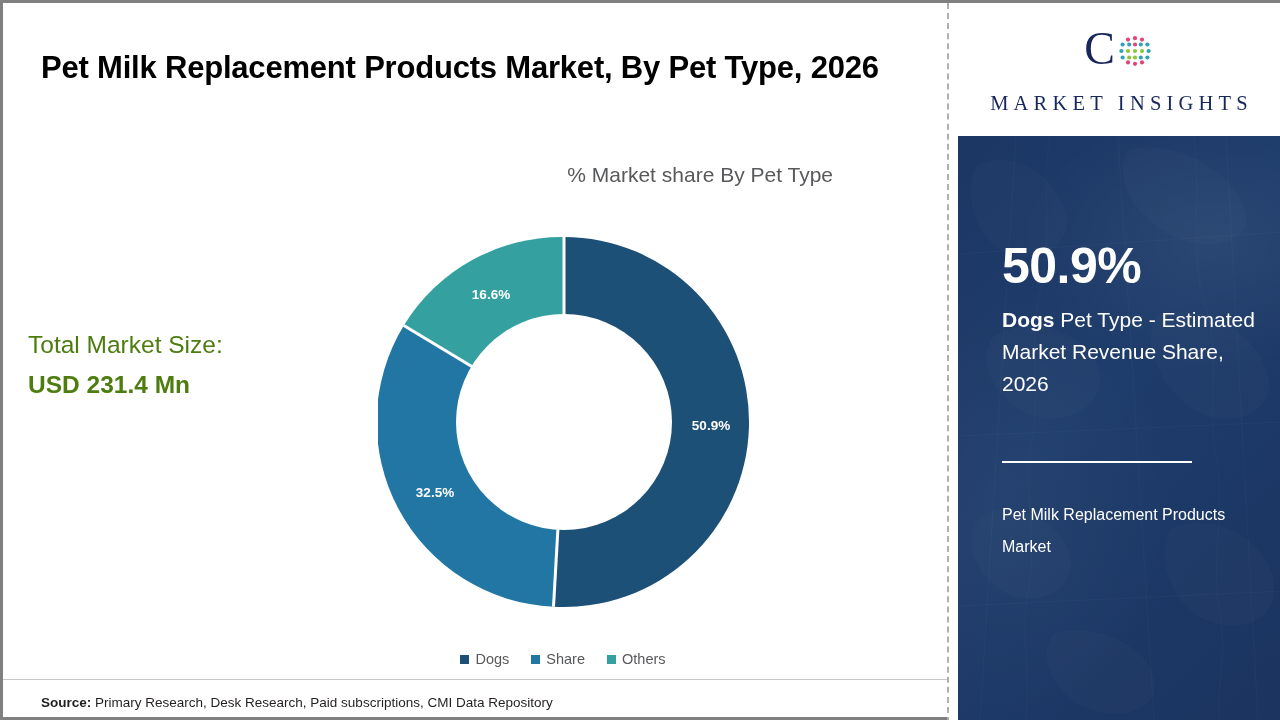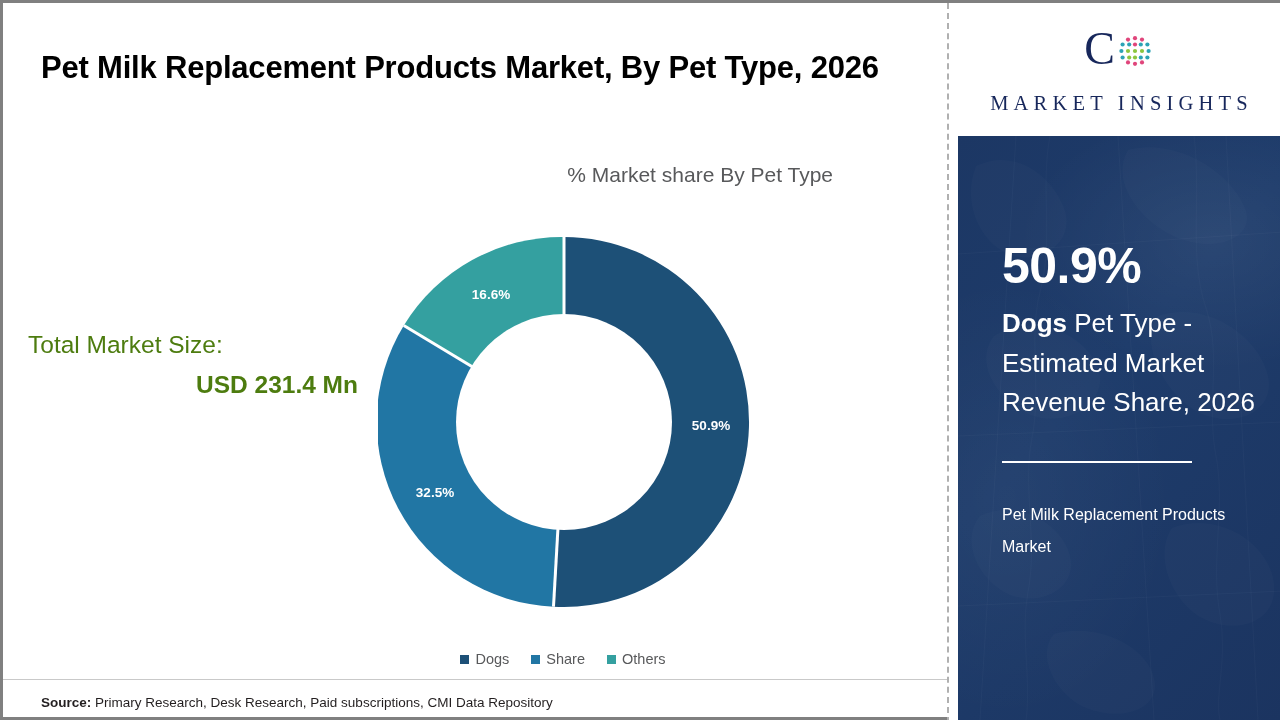--- a/index.html
+++ b/index.html
@@ -62,21 +62,20 @@
     left: 25px;
     top: 322px;
     width: 330px;
     font-size: 24.5px;
     color: #4d7c0f;
     line-height: 1.62;
   }
   .total-market .tm-value {
     font-weight: bold;
     display: block;
-    text-align: right;
   }
 
   
   .donut-wrap {
     position: absolute;
     left: 375px;
     top: 232px;
     width: 372px;
     height: 374px;
   }
@@ -227,21 +226,21 @@
     font-weight: bold;
     color: #ffffff;
     letter-spacing: -0.5px;
     line-height: 1;
   }
   .stat-desc {
     position: absolute;
     left: 44px;
     top: 168px;
     width: 262px;
-    font-size: 26px;
+    font-size: 21px;
     color: #ffffff;
     line-height: 1.52;
   }
   .stat-desc .stat-strong { font-weight: bold; }
 
   .panel-rule {
     position: absolute;
     left: 44px;
     top: 325px;
     width: 190px;

